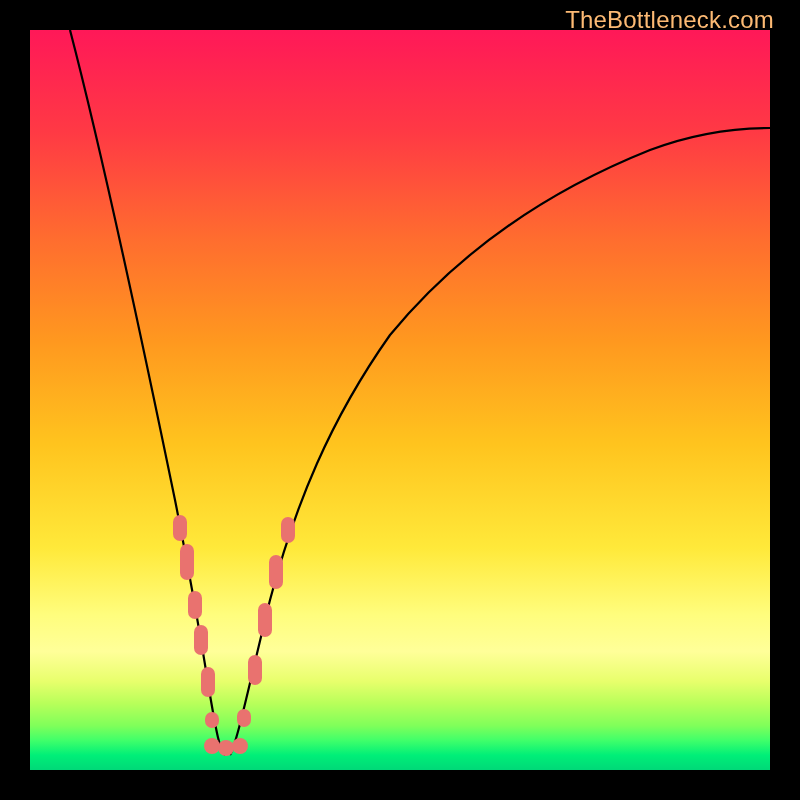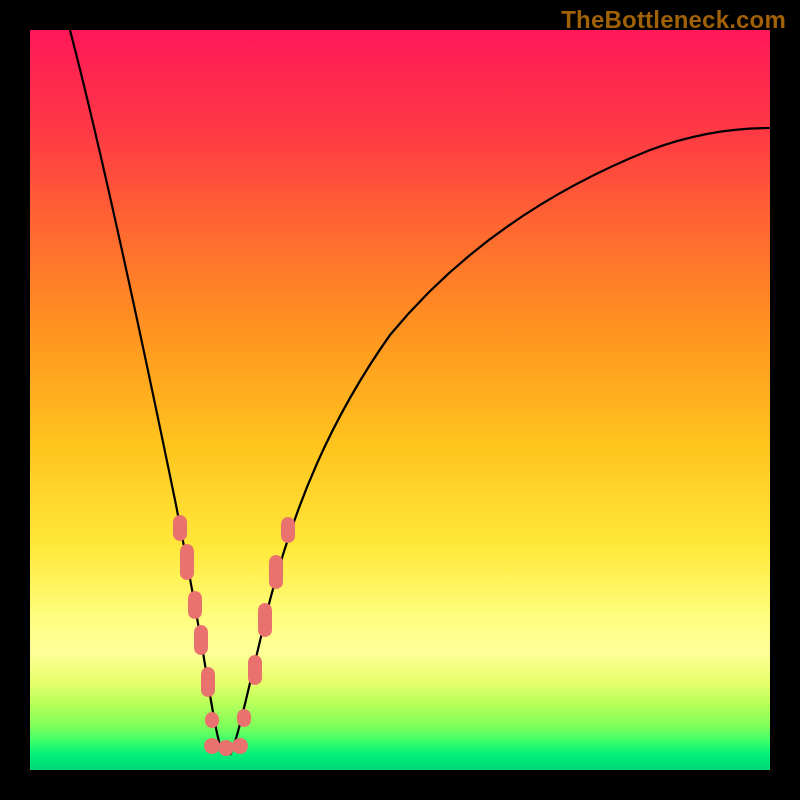--- a/index.html
+++ b/index.html
@@ -30,24 +30,24 @@
       #b8ff5a 91%,
       #80ff5a 94%,
       #40ff6a 96%,
       #00ef78 98%,
       #00d878 100%
     );
   }
   .watermark {
     position: absolute;
     top: 6px;
-    right: 14px;
-    color: #a16207;
+    right: 26px;
+    color: #fdba74;
     font-size: 24px;
-    font-weight: 700;
+    font-weight: 400;
     letter-spacing: 0.2px;
     user-select: none;
   }
   svg.curves {
     position: absolute;
     left: 0; top: 0;
     width: 740px;
     height: 740px;
     pointer-events: none;
   }

